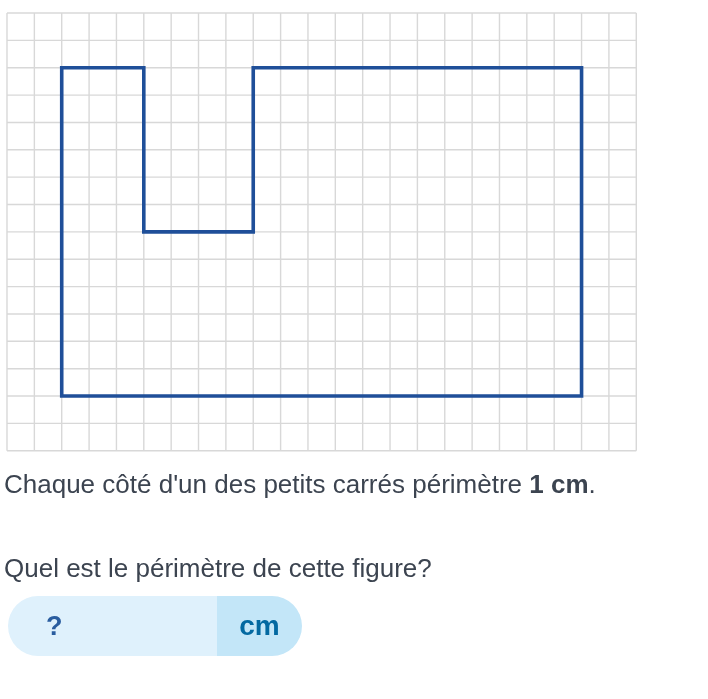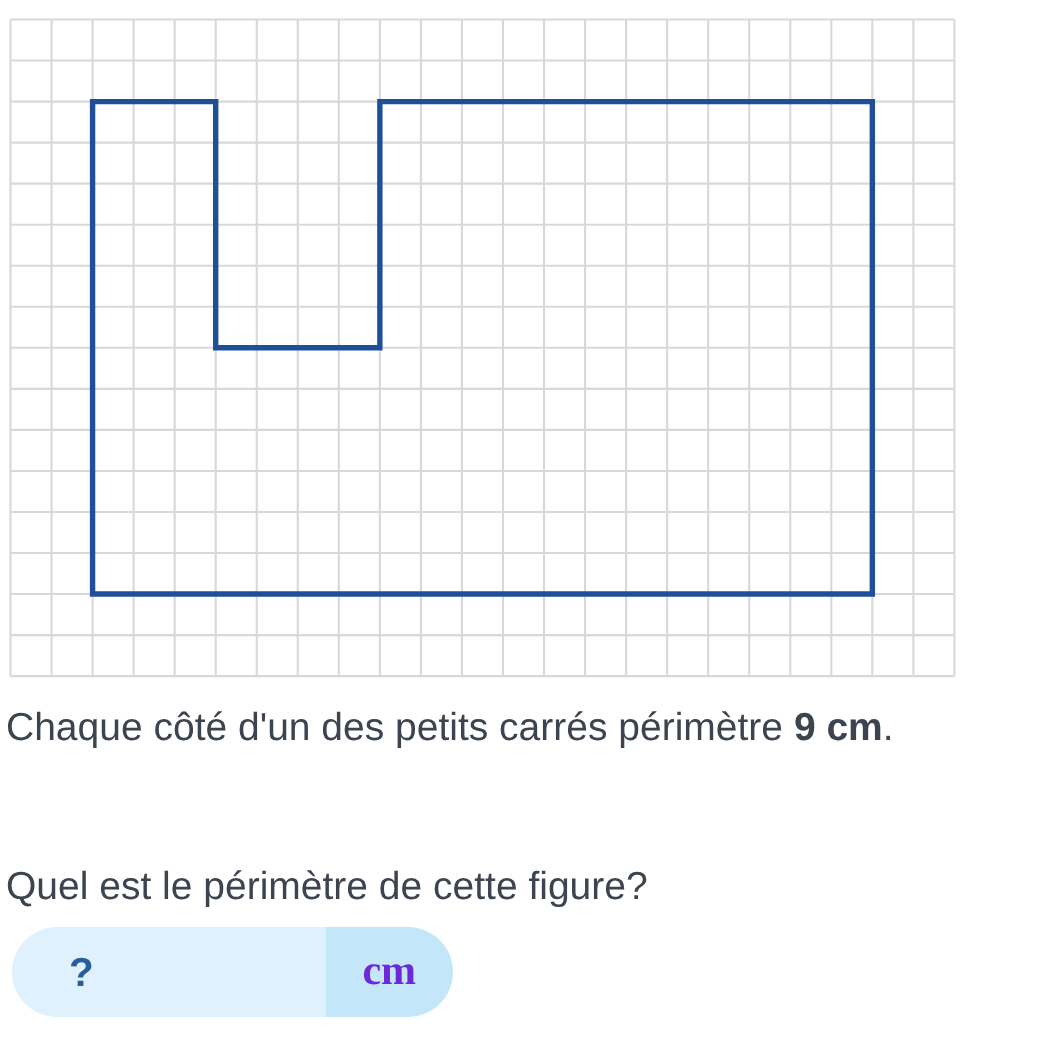--- a/index.html
+++ b/index.html
@@ -18,21 +18,21 @@
 
   .instruction {
     margin: 8px 0 0 4px;
     font-size: 26px;
     line-height: 36px;
     white-space: nowrap;
   }
   .instruction strong { font-weight: bold; }
 
   .question {
-    margin: 70px 0 0 4px;
+    margin: 48px 0 0 4px;
     font-size: 26px;
     line-height: 36px;
     white-space: nowrap;
   }
 
   .answer-pill {
     margin: 10px 0 0 8px;
     width: 294px;
     height: 60px;
     border-radius: 30px;
@@ -103,24 +103,24 @@
       <line x1="7" y1="286.6" x2="636.28" y2="286.6" stroke="#d8d8d8" stroke-width="1.4"></line>
       <line x1="7" y1="313.96" x2="636.28" y2="313.96" stroke="#d8d8d8" stroke-width="1.4"></line>
       <line x1="7" y1="341.32" x2="636.28" y2="341.32" stroke="#d8d8d8" stroke-width="1.4"></line>
       <line x1="7" y1="368.68" x2="636.28" y2="368.68" stroke="#d8d8d8" stroke-width="1.4"></line>
       <line x1="7" y1="396.03999999999996" x2="636.28" y2="396.03999999999996" stroke="#d8d8d8" stroke-width="1.4"></line>
       <line x1="7" y1="423.4" x2="636.28" y2="423.4" stroke="#d8d8d8" stroke-width="1.4"></line>
       <line x1="7" y1="450.76" x2="636.28" y2="450.76" stroke="#d8d8d8" stroke-width="1.4"></line>
       <polygon points="61.72,67.72 143.8,67.72 143.8,231.88 253.24,231.88 253.24,67.72 581.56,67.72 581.56,396.03999999999996 61.72,396.03999999999996" fill="none" stroke="#1f4f99" stroke-width="3.6" stroke-linejoin="miter"></polygon>
     </svg>
 
-  <p class="instruction"><span>Chaque côté d'un des petits carrés périmètre </span><strong>9 cm</strong><span>.</span></p>
+  <p class="instruction"><span>Chaque côté d'un des petits carrés périmètre </span><strong>1 cm</strong><span>.</span></p>
 
   <p class="question">Quel est le périmètre de cette figure?</p>
 
   <div class="answer-pill">
     <div class="answer-field" style="background: rgb(223, 241, 252);">
       <span class="placeholder" style="color: rgb(42, 93, 159);">?</span>
     </div>
-    <div class="answer-unit" style="background: rgb(195, 230, 248); color: #6d28d9; font-family: Liberation Serif, serif;">cm</div>
+    <div class="answer-unit" style="background: rgb(195, 230, 248); color: #0369a1;">cm</div>
   </div>
 
 </div>
 
 </body></html>

